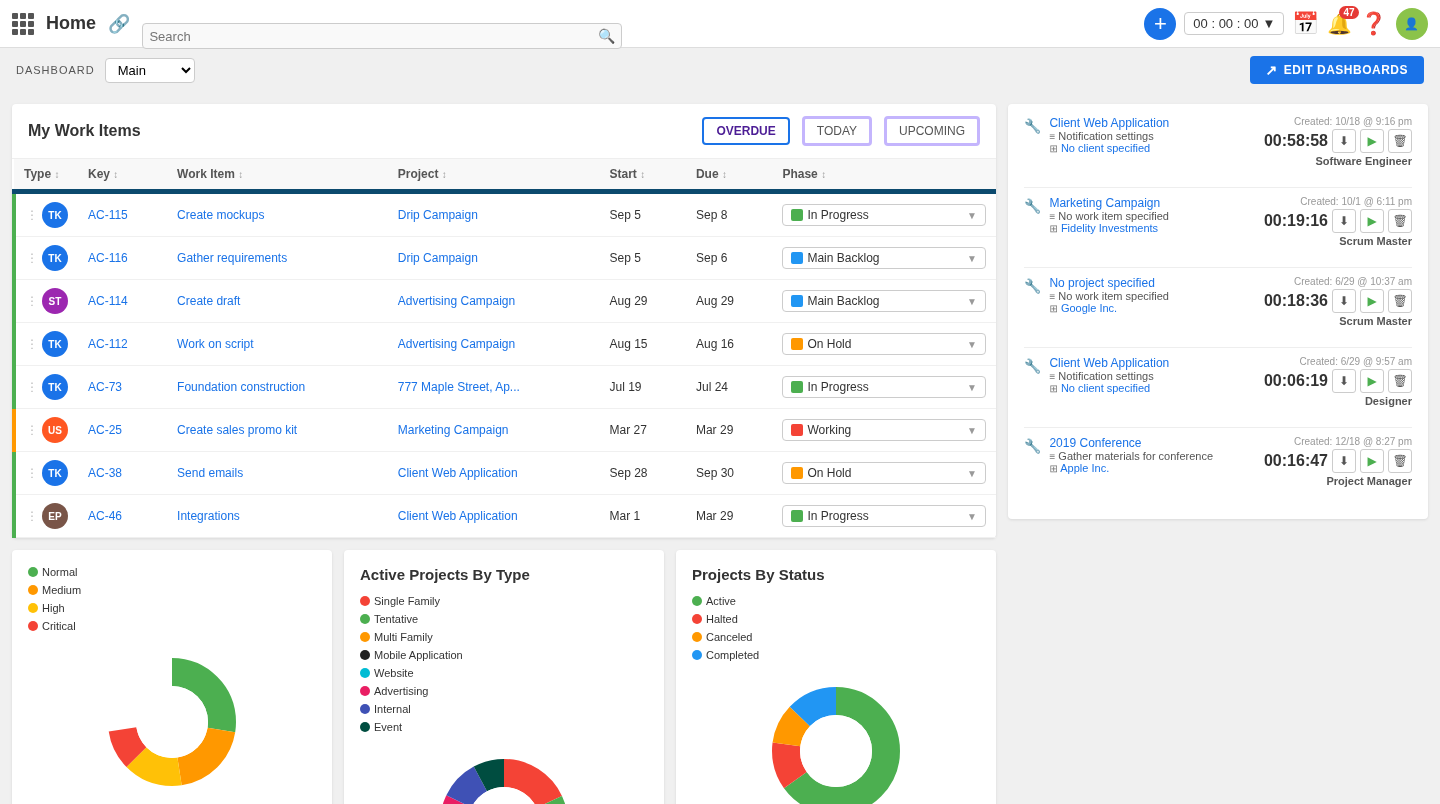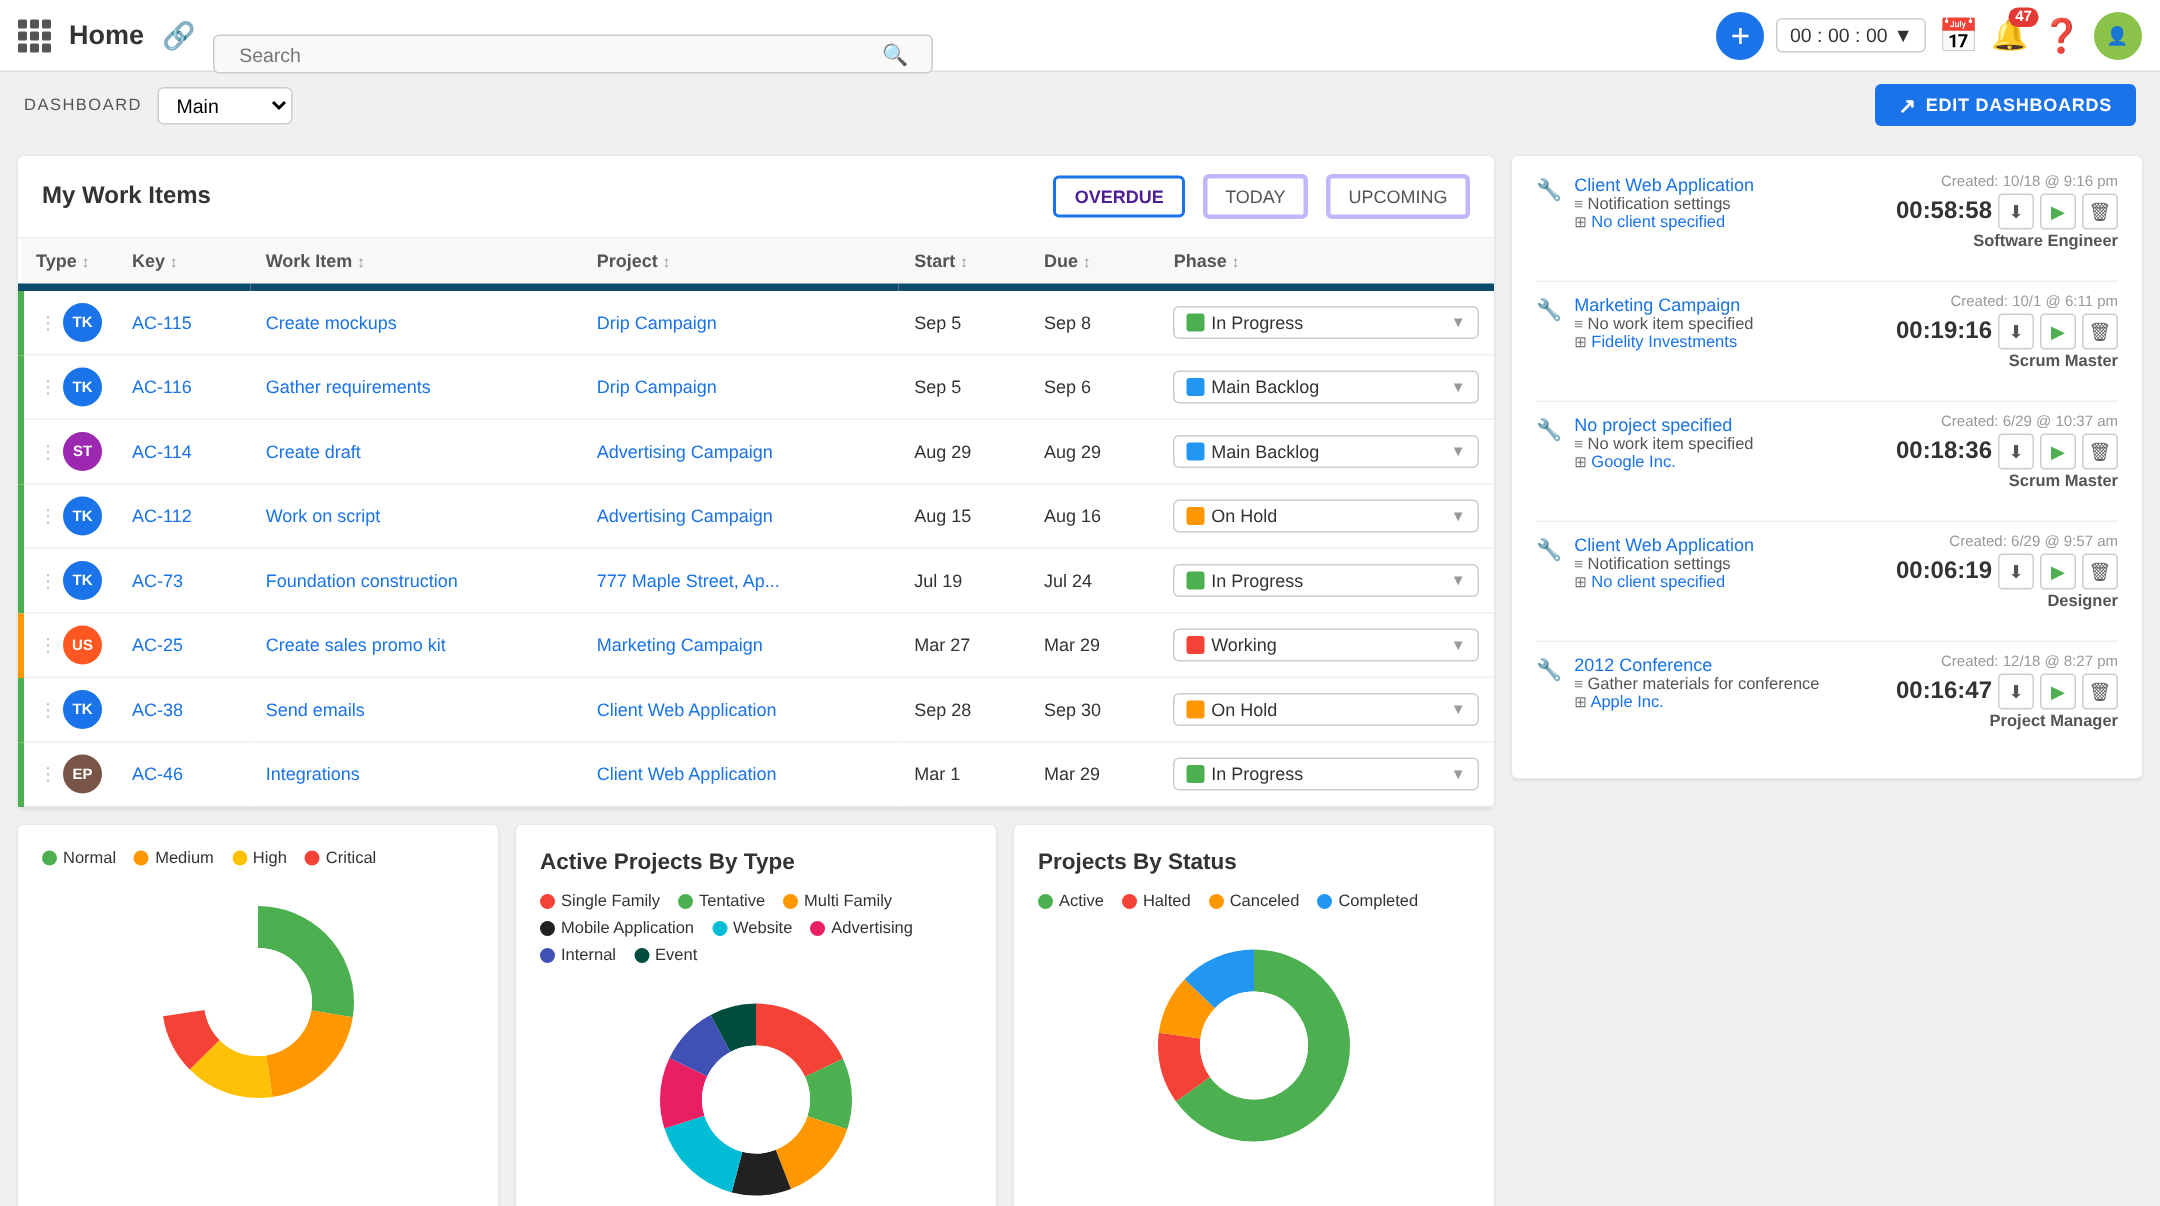--- a/index.html
+++ b/index.html
@@ -9,21 +9,21 @@
     .top-nav {
       display: flex; align-items: center; background: #fff; height: 48px;
       padding: 0 12px; border-bottom: 1px solid #ddd; gap: 12px;
     }
     .grid-icon { display: grid; grid-template-columns: repeat(3,6px); gap: 2px; cursor: pointer; }
     .grid-icon span { width: 6px; height: 6px; background: #555; border-radius: 1px; display: block; }
     .app-title { font-size: 18px; font-weight: bold; color: #333; white-space: nowrap; }
     .link-icon { color: #777; font-size: 18px; cursor: pointer; }
     .search-bar {
       flex: 1; max-width: 480px; display: flex; align-items: center;
-      border: 1px solid #ccc; border-radius: 4px; padding: 4px 16px; background: #f9f9f9; margin-top: 25px;
+      border: 1px solid #ccc; border-radius: 4px; padding: 4px 6px; background: #f9f9f9; margin-top: 25px;
     }
     .search-bar input { border: none; background: transparent; outline: none; flex: 1; font-size: 13px; }
     .search-bar .search-icon { color: #aaa; font-size: 14px; }
     .nav-right { display: flex; align-items: center; gap: 8px; margin-left: auto; }
     .add-btn {
       width: 32px; height: 32px; background: #1a73e8; border-radius: 50%; border: none;
       color: #fff; font-size: 22px; cursor: pointer; display: flex; align-items: center; justify-content: center;
     }
     .timer-display {
       display: flex; align-items: center; border: 1px solid #ccc; border-radius: 4px;
@@ -109,21 +109,21 @@
       cursor: pointer; display: flex; align-items: center; justify-content: center; font-size: 12px;
       color: #555;
     }
     .timer-action-btn.green { color: #4caf50; }
     .timer-role { font-size: 11px; font-weight: bold; color: #555; }
 
     
     .bottom-row { display: flex; gap: 12px; }
     .chart-card { flex: 1; padding: 16px; }
     .chart-title { font-size: 15px; font-weight: bold; margin-bottom: 12px; }
-    .legend { display: flex; flex-wrap: wrap; gap: 6px 12px; margin-bottom: 12px; font-size: 11px; }
+    .legend { display: flex; flex-wrap: wrap; gap: 6px 12px; margin-bottom: 12px; font-size: 11px; flex-direction: column; }
     .legend-item { display: flex; align-items: center; gap: 4px; }
     .legend-dot { width: 10px; height: 10px; border-radius: 50%; }
     .donut-container { display: flex; justify-content: center; align-items: center; padding: 8px 0; }
 
     
     .donut-svg { overflow: visible; }
 
     
     @media (max-width: 1200px) { .right-panel { width: 340px; } }
   </style>
@@ -577,21 +577,21 @@
         <button class="timer-action-btn green">▶</button>
         <button class="timer-action-btn">🗑</button>
       </div>
       <div class="timer-role">Designer</div>
     </div>
   </div>
           <hr style="border-top: 1px solid rgb(238, 238, 238); border-right: none; border-bottom: none; border-left: none; border-image: initial; margin: 8px 0px;">
           <div class="timer-item">
     <span class="timer-icon">🔧</span>
     <div class="timer-info">
-      <div class="timer-project">2012 Conference</div>
+      <div class="timer-project">2019 Conference</div>
       <div class="timer-workitem">
         <span style="color:#777; font-size:10px;">≡</span> Gather materials for conference
       </div>
       <div class="timer-client">
         <span style="color:#777; font-size:10px;">⊞</span> Apple Inc.
       </div>
     </div>
     <div class="timer-right">
       <div class="timer-created">Created: 12/18 @ 8:27 pm</div>
       <div class="timer-time-row">

